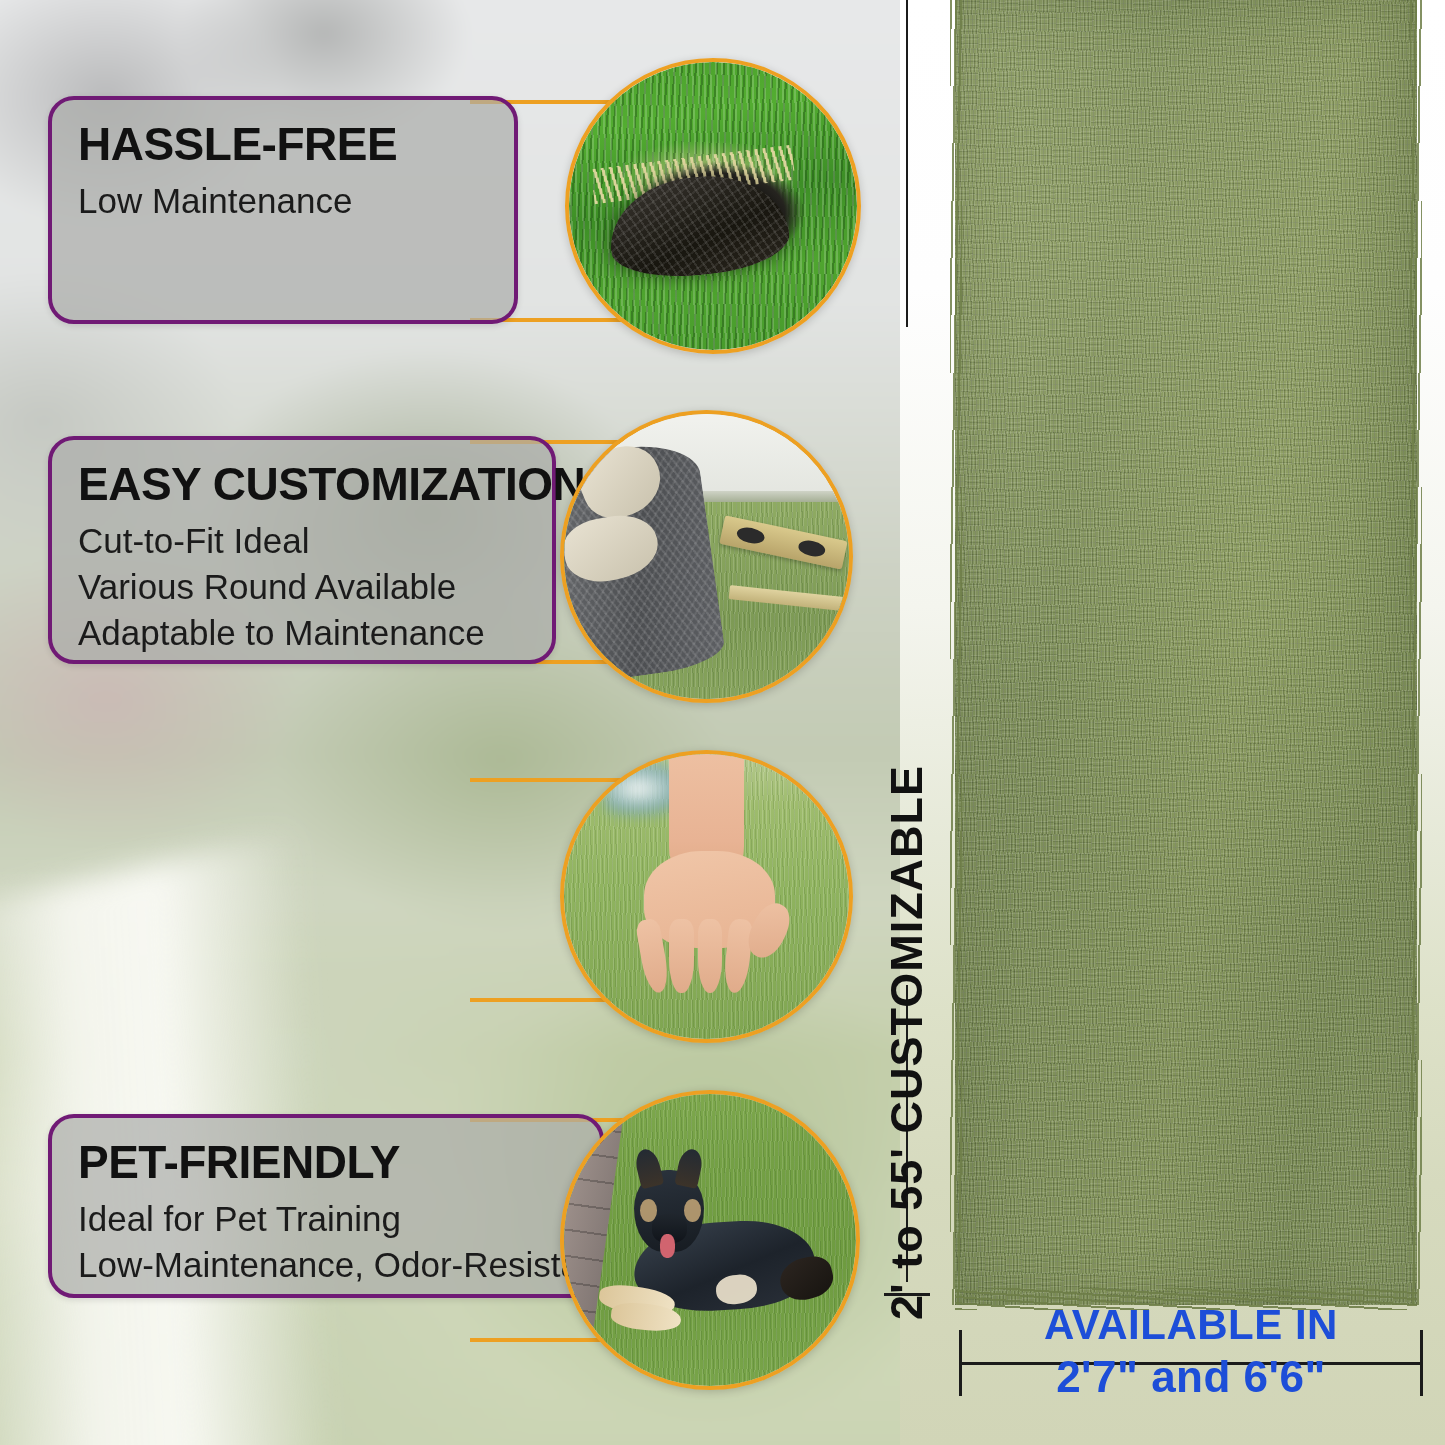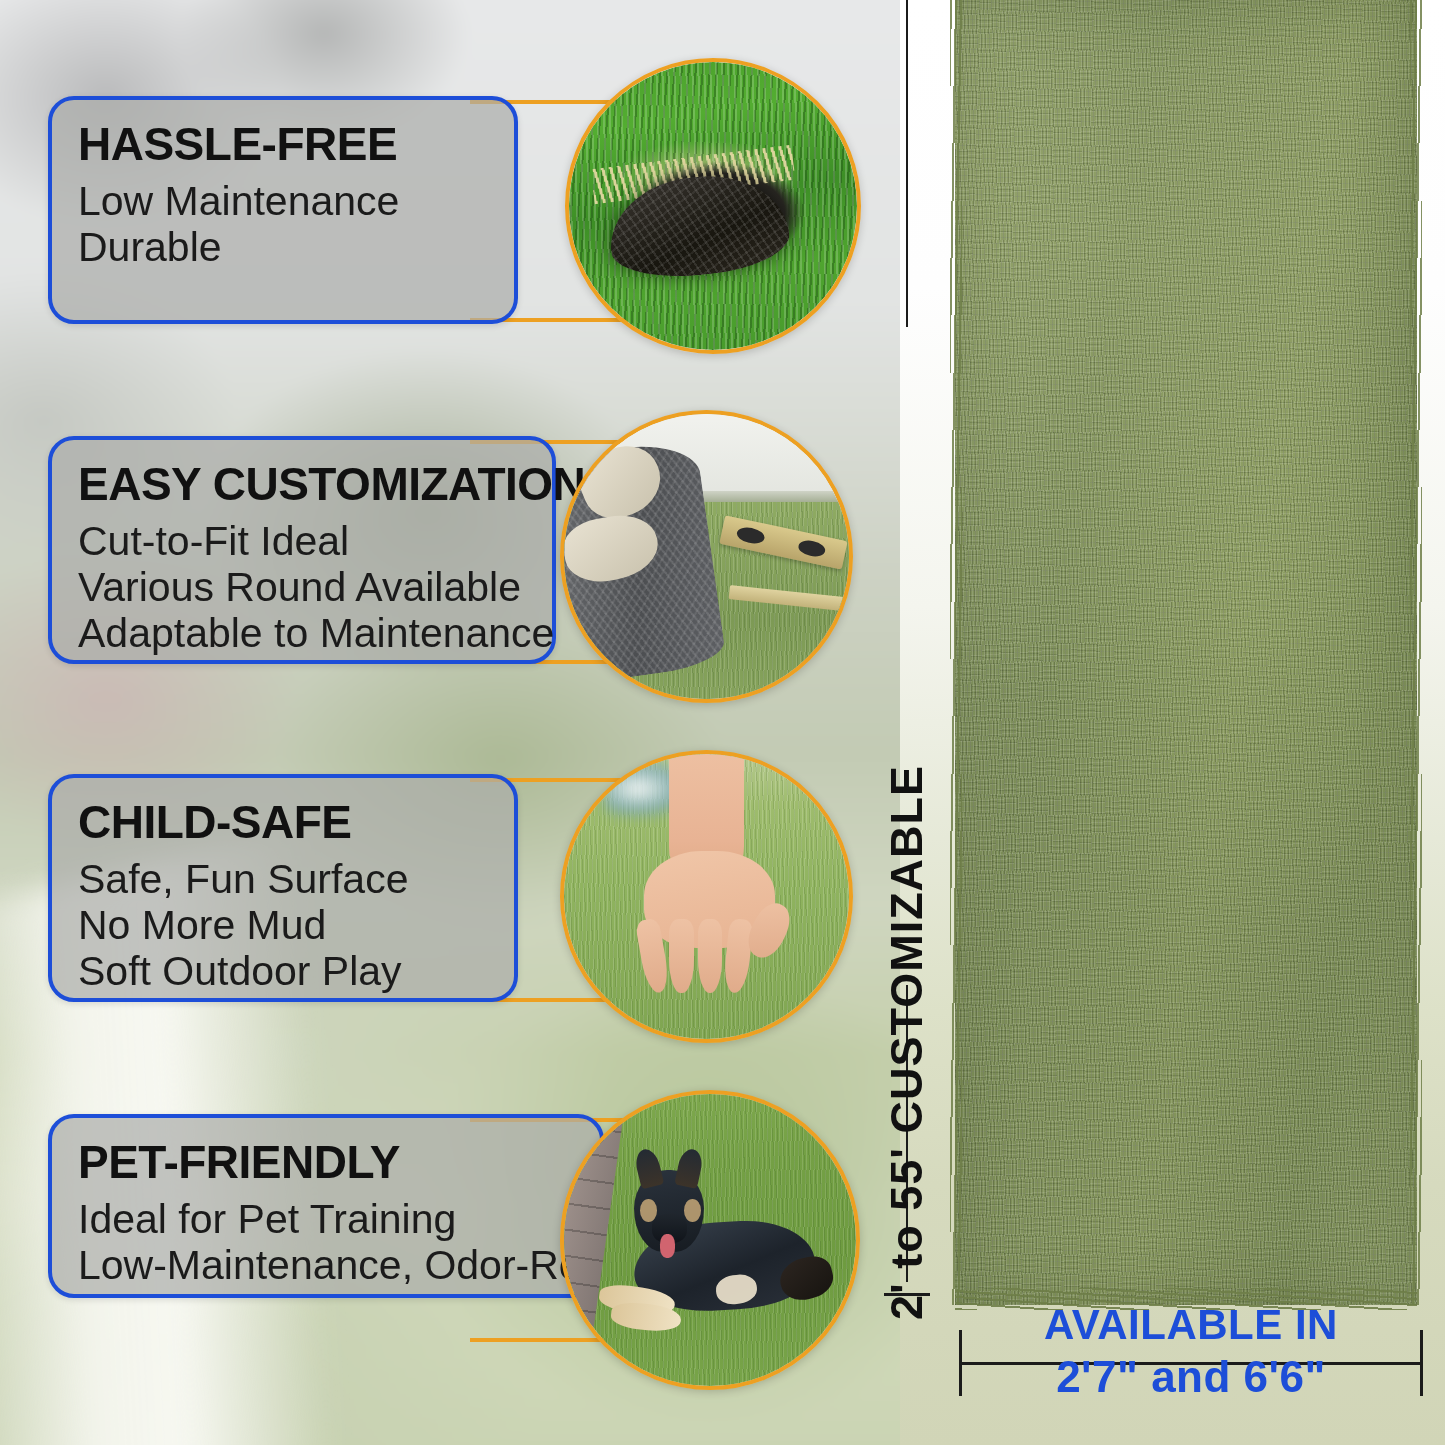--- a/index.html
+++ b/index.html
@@ -103,35 +103,35 @@
   .avail-box{
     position:absolute;left:960px;top:1300px;width:462px;
     text-align:center;color:#1d4ed8;
   }
   .avail-line1{font-weight:bold;font-size:42px;letter-spacing:.5px;line-height:50px;}
   .avail-line2{font-weight:bold;font-size:44px;letter-spacing:.5px;line-height:54px;}
 
   
   .card{
     position:absolute;
-    border:4px solid #1d4ed8;
+    border:4px solid #701a75;
     border-radius:26px;
     background:rgba(171,173,170,.70);
     box-shadow:0 2px 6px rgba(0,0,0,.12);
     padding:18px 26px 20px 26px;
     box-sizing:border-box;
     z-index:3;
   }
   .card-title{
     font-weight:bold;color:#111;
     font-size:46px;line-height:52px;letter-spacing:-.5px;
     margin:0 0 8px 0;
     white-space:nowrap;
   }
-  .card-lines{color:#1b1b1b;font-size:41px;line-height:46px;font-weight:400;}
+  .card-lines{color:#1b1b1b;font-size:35px;line-height:46px;font-weight:400;}
   .card-lines div{white-space:nowrap;}
 
   
   .circle{
     position:absolute;border-radius:50%;
     border:4px solid #eda022;
     overflow:hidden;
     z-index:5;
     box-shadow:0 2px 8px rgba(0,0,0,.18);
   }
@@ -340,21 +340,20 @@
     <div class="avail-line1">AVAILABLE IN</div>
     <div class="avail-line2">2'7" and 6'6"</div>
   </div>
 
   <div class="connector" style="left:470px;top:100px;width:240px;"></div>
   <div class="connector" style="left:470px;top:318px;width:240px;"></div>
   <div class="card" style="left:48px;top:96px;width:470px;height:228px;">
     <div class="card-title">HASSLE-FREE</div>
     <div class="card-lines">
       <div>Low Maintenance</div>
-      <div>Durable</div>
     </div>
   </div>
   <div class="circle" style="left:565px;top:58px;width:288px;height:288px;">
     <div class="inner">
       <div class="photo-turfroll">
         <div class="fringe"></div>
         <div class="backing"></div>
       </div>
     </div>
   </div>
@@ -379,28 +378,20 @@
         <div class="glove1"></div>
         <div class="glove2"></div>
         <div class="level"></div>
         <div class="ruler"></div>
       </div>
     </div>
   </div>
 
   <div class="connector" style="left:470px;top:778px;width:215px;"></div>
   <div class="connector" style="left:470px;top:998px;width:215px;"></div>
-  <div class="card" style="left:48px;top:774px;width:470px;height:228px;">
-    <div class="card-title">CHILD-SAFE</div>
-    <div class="card-lines">
-      <div>Safe, Fun Surface</div>
-      <div>No More Mud</div>
-      <div>Soft Outdoor Play</div>
-    </div>
-  </div>
   <div class="circle" style="left:560px;top:750px;width:285px;height:285px;">
     <div class="inner">
       <div class="photo-hand">
         <div class="blur-obj"></div>
         <div class="arm"></div>
         <div class="palm"></div>
         <div class="finger f1"></div>
         <div class="finger f2"></div>
         <div class="finger f3"></div>
         <div class="finger f4"></div>

